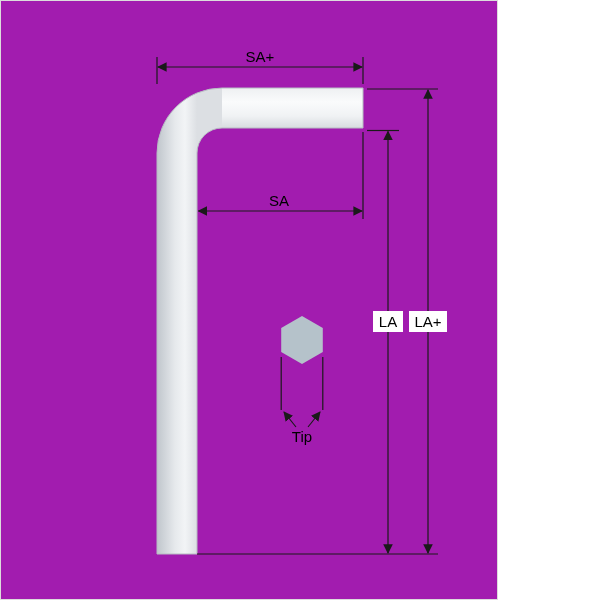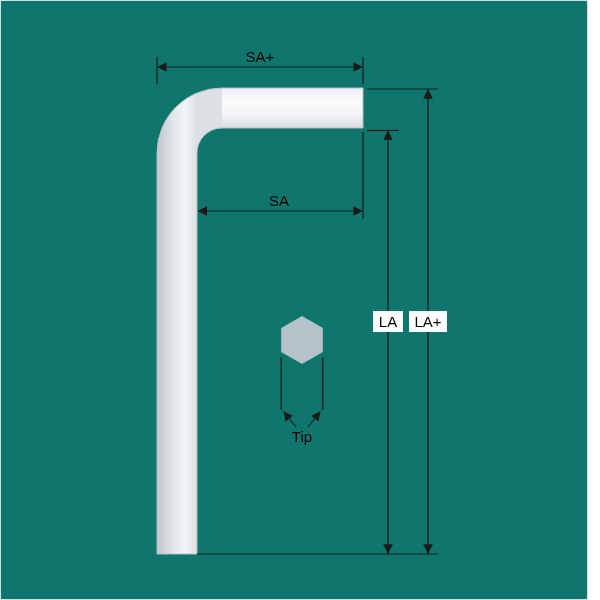--- a/index.html
+++ b/index.html
@@ -5,23 +5,23 @@
   html, body {
     margin: 0;
     padding: 0;
     width: 600px;
     height: 600px;
     background: #ffffff;
     font-family: "Liberation Sans", sans-serif;
   }
   .stage {
     position: relative;
-    width: 588px;
+    width: 498px;
     height: 600px;
-    background: #0f766e;
+    background: #a21caf;
   }
   .frame {
     position: absolute;
     inset: 0;
     border: 1px solid #dcdcdc;
     pointer-events: none;
     box-sizing: border-box;
   }
   svg text {
     font-family: "Liberation Sans", sans-serif;

